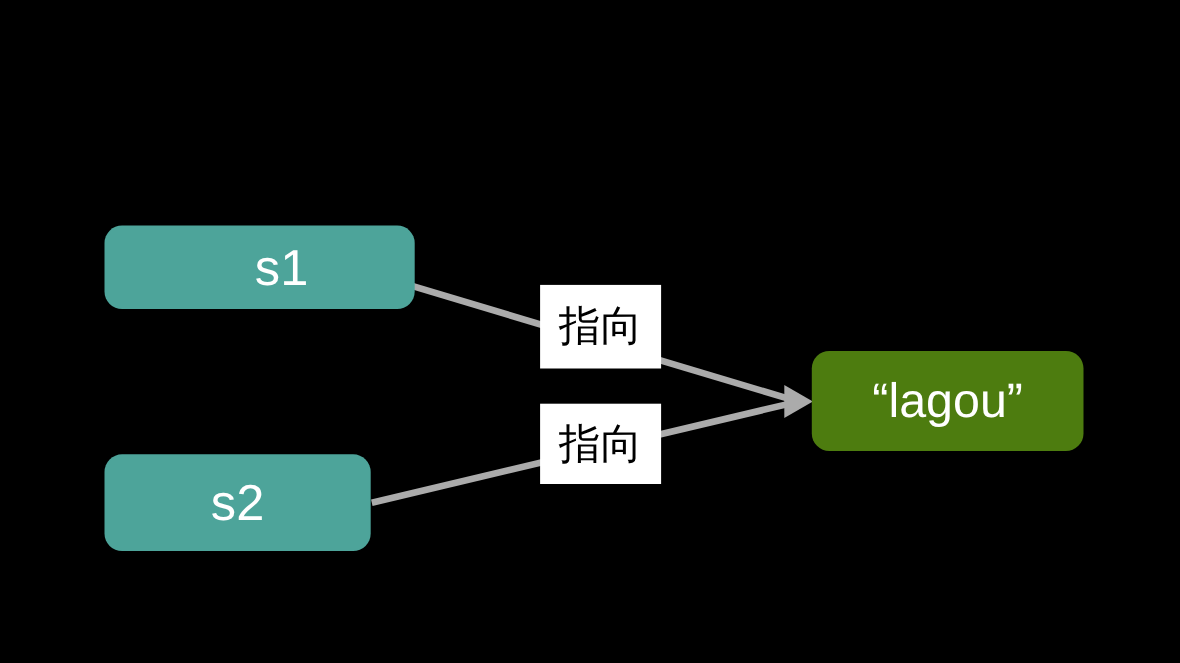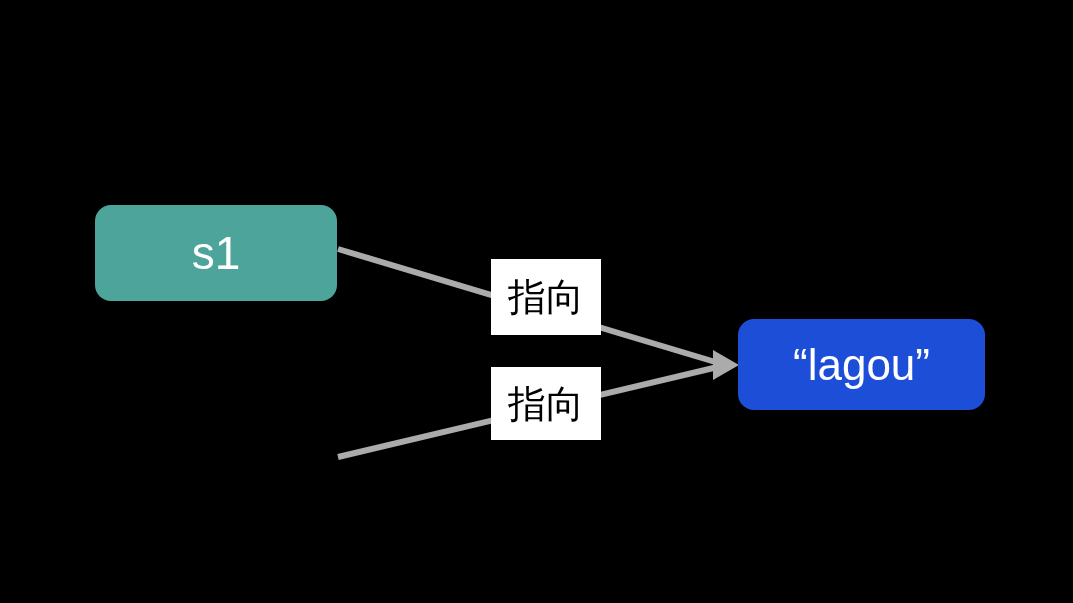--- a/index.html
+++ b/index.html
@@ -19,21 +19,21 @@
   .node {
     position: absolute;
     border-radius: 16px;
     display: flex;
     align-items: center;
     justify-content: center;
     color: #ffffff;
     font-size: 46px;
     line-height: 1;
   }
-  #node-s1   { left: 95px;  top: 205px; width: 242px; height: 96px; }
+  #node-s1   { left: 95px;  top: 205px; width: 242px; height: 76px; padding-left: 40px; }
   #node-s2   { left: 95px;  top: 413px; width: 242px; height: 88px; }
   #node-lagou{ left: 738px; top: 319px; width: 247px; height: 91px; font-size: 44px; }
   .edge-label {
     position: absolute;
     background: #ffffff;
     color: #000000;
     display: flex;
     align-items: center;
     justify-content: center;
     font-size: 38px;
@@ -51,22 +51,25 @@
   <svg class="arrows-layer" width="1073" height="603" viewBox="0 0 1073 603">
     <line x1="338" y1="249" x2="722" y2="364" stroke-width="6" stroke="#ABABAB"></line>
     <line x1="338" y1="457" x2="722" y2="366" stroke-width="6" stroke="#ABABAB"></line>
     <polygon points="739,365 713,350 713,380" fill="#ABABAB"></polygon>
   </svg>
 
   <div class="node" id="node-s1" style="background-color: rgb(77, 164, 154);">
     <span>s1</span>
   </div>
 
+  <div class="node" id="node-s2" style="background-color: rgb(77, 164, 154);">
+    <span>s2</span>
+  </div>
 
-  <div class="node" id="node-lagou" style="background-color: #1d4ed8;">
+  <div class="node" id="node-lagou" style="background-color: #4d7c0f;">
     <span>“lagou”</span>
   </div>
 
   <div class="edge-label" id="edge-label-1">指向</div>
 
   <div class="edge-label" id="edge-label-2">指向</div>
 
 </div>
 
 </body></html>

